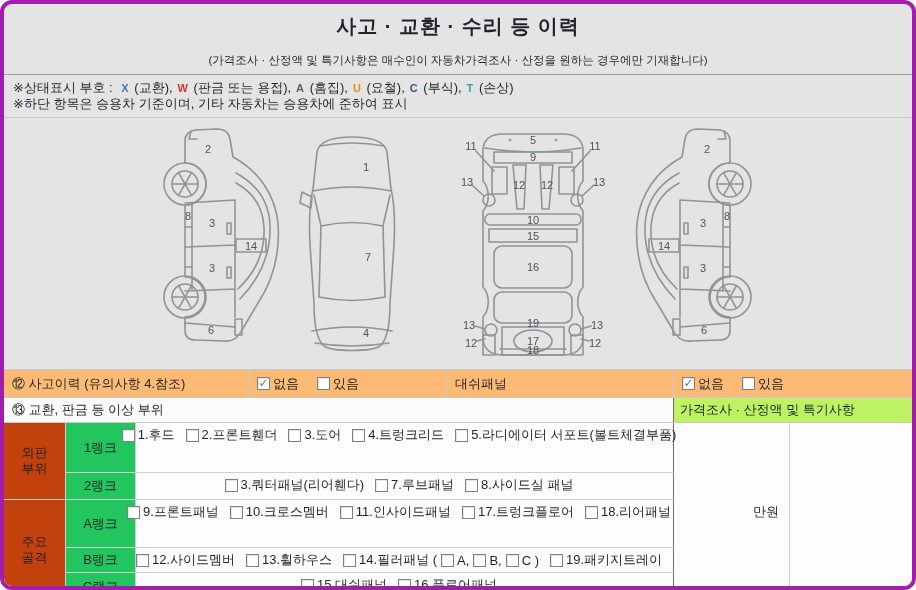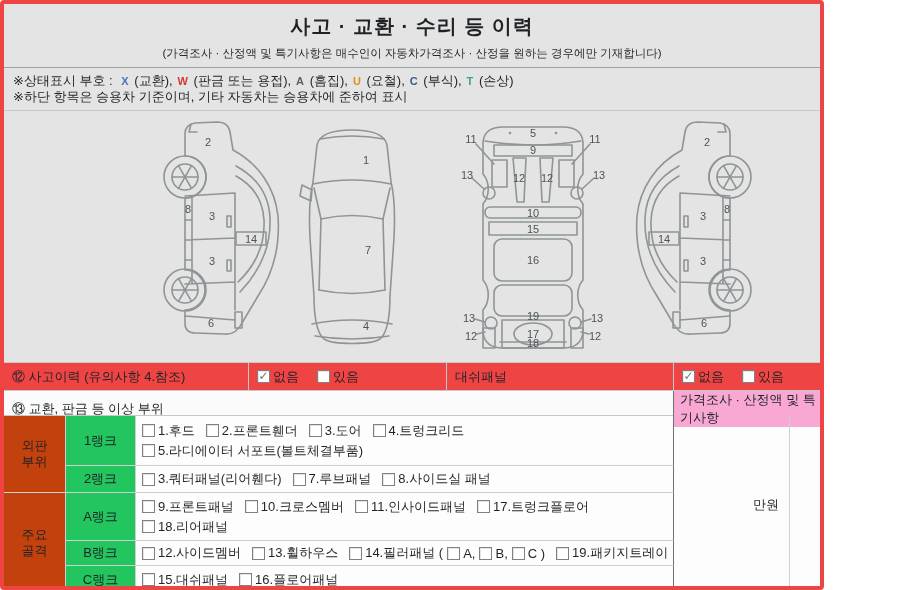--- a/index.html
+++ b/index.html
@@ -1,56 +1,56 @@
 <!DOCTYPE html>
 <html><head>
 <meta charset="utf-8">
 <style>
   html,body{margin:0;padding:0;background:#fff;}
   .page{
-    width:824px;height:590px;box-sizing:border-box;
-    border:4px solid #ef4444;border-radius:4px;
+    width:916px;height:590px;box-sizing:border-box;
+    border:4px solid #a21caf;border-radius:12px;
     background:#e3e4e3;overflow:hidden;
     font-family:"Liberation Sans","DejaVu Sans",sans-serif;
     color:#1f2326;
   }
   
   .title-block{padding:9px 10px 6px;text-align:center;border-bottom:1px solid #9aa0a2;}
   .title{font-size:20px;font-weight:bold;letter-spacing:1px;}
-  .subtitle{font-size:11.5px;margin-top:6px;color:#26292c;}
+  .subtitle{font-size:11.5px;margin-top:13px;color:#26292c;}
   
   .legend-block{padding:5px 9px;border-bottom:1px solid #c6c9c9;font-size:13px;line-height:16px;}
   .code{font-weight:bold;font-size:11px;margin:0 2px 0 5px;}
   
   .diagram-area{position:relative;height:251px;}
   .diagram-area svg{position:absolute;overflow:visible;}
   .dg-line{fill:none;stroke:#8f9497;stroke-width:1.6;stroke-linejoin:round;stroke-linecap:round;}
   .dg-label{font-size:11px;fill:#4e5358;text-anchor:middle;font-family:"Liberation Sans","DejaVu Sans",sans-serif;}
   
-  .row12{display:grid;grid-template-columns:245px 198px 227px 1fr;height:27px;border-top:1px solid #c6c9c9;background:#ef4444;font-size:13px;}
+  .row12{display:grid;grid-template-columns:245px 198px 227px 1fr;height:27px;border-top:1px solid #c6c9c9;background:#fdba74;font-size:13px;}
   .row12 > div{border-right:1px solid #c6c9c9;display:flex;align-items:center;padding-left:8px;}
   .row12 > div:last-child{border-right:none;}
   .row13{display:grid;grid-template-columns:670px 1fr;height:24px;border-top:1px solid #c6c9c9;background:#fafbfa;font-size:13px;}
   .row13 > div{display:flex;align-items:center;padding-left:8px;}
   .row13 .left{border-right:1px solid #6d7174;}
-  .row13 .right{background:#f9a8d4;padding-left:6px;}
+  .row13 .right{background:#bef264;padding-left:6px;}
   
   .cb{width:13px;height:13px;box-sizing:border-box;background:#fff;border:1px solid #7d8184;
       box-shadow:inset 1px 1px 0 rgba(0,0,0,0.10);display:inline-flex;align-items:center;justify-content:center;
       flex:none;margin-right:3px;}
   .cb.checked::after{content:"✓";font-size:12px;font-weight:bold;color:#6e7276;line-height:1;margin-top:-1px;}
   .cb-group{display:flex;align-items:center;margin-right:18px;}
   
   .parts-table{display:grid;grid-template-columns:62px 70px 538px 116px 1fr;
     grid-template-rows:50px 27px 48px 25px 27px;border-top:1px solid #c6c9c9;font-size:13px;background:#fdfdfd;}
   .pt-cell{border-right:1px solid #cdd0d0;border-bottom:1px solid #cdd0d0;box-sizing:border-box;}
   .group-cell{grid-column:1;background:#c2410c;display:flex;align-items:center;justify-content:center;
     text-align:center;white-space:pre-line;line-height:16px;}
   .rank-cell{grid-column:2;background:#22c55e;display:flex;align-items:center;justify-content:center;}
-  .parts-cell{grid-column:3;border-right:1px solid #6d7174;display:flex;flex-direction:column;justify-content:center;padding:2px 6px;}
+  .parts-cell{grid-column:3;border-right:1px solid #6d7174;display:flex;flex-direction:row;justify-content:center;padding:2px 6px;}
   .pline{display:flex;align-items:center;height:20px;}
   .chk-item{display:inline-flex;align-items:center;margin-right:11px;white-space:nowrap;}
   .price-cell{grid-column:4;grid-row:1 / span 5;display:flex;align-items:center;justify-content:flex-end;
     padding-right:10px;border-right:1px solid #cdd0d0;border-bottom:none;}
   .notes-cell{grid-column:5;grid-row:1 / span 5;border-right:none;border-bottom:none;}
   .no-bb{border-bottom:none;}
 </style>
 </head>
 <body>
 

